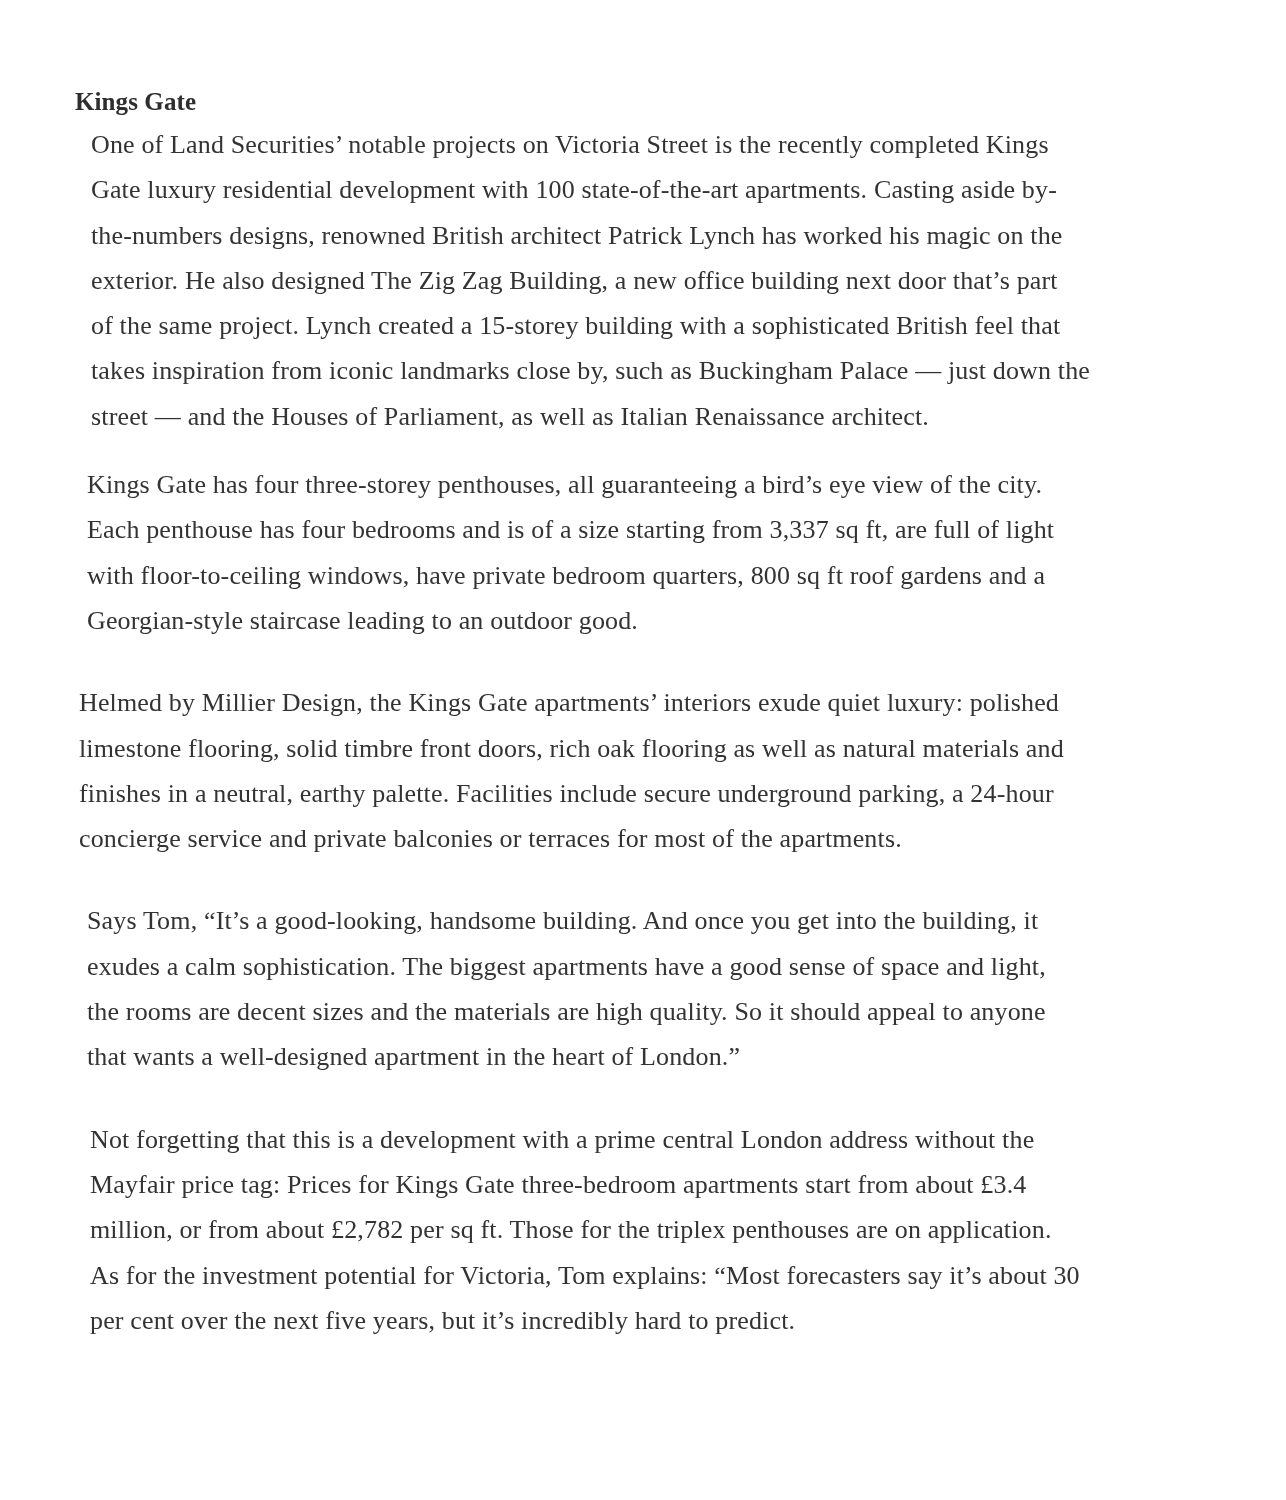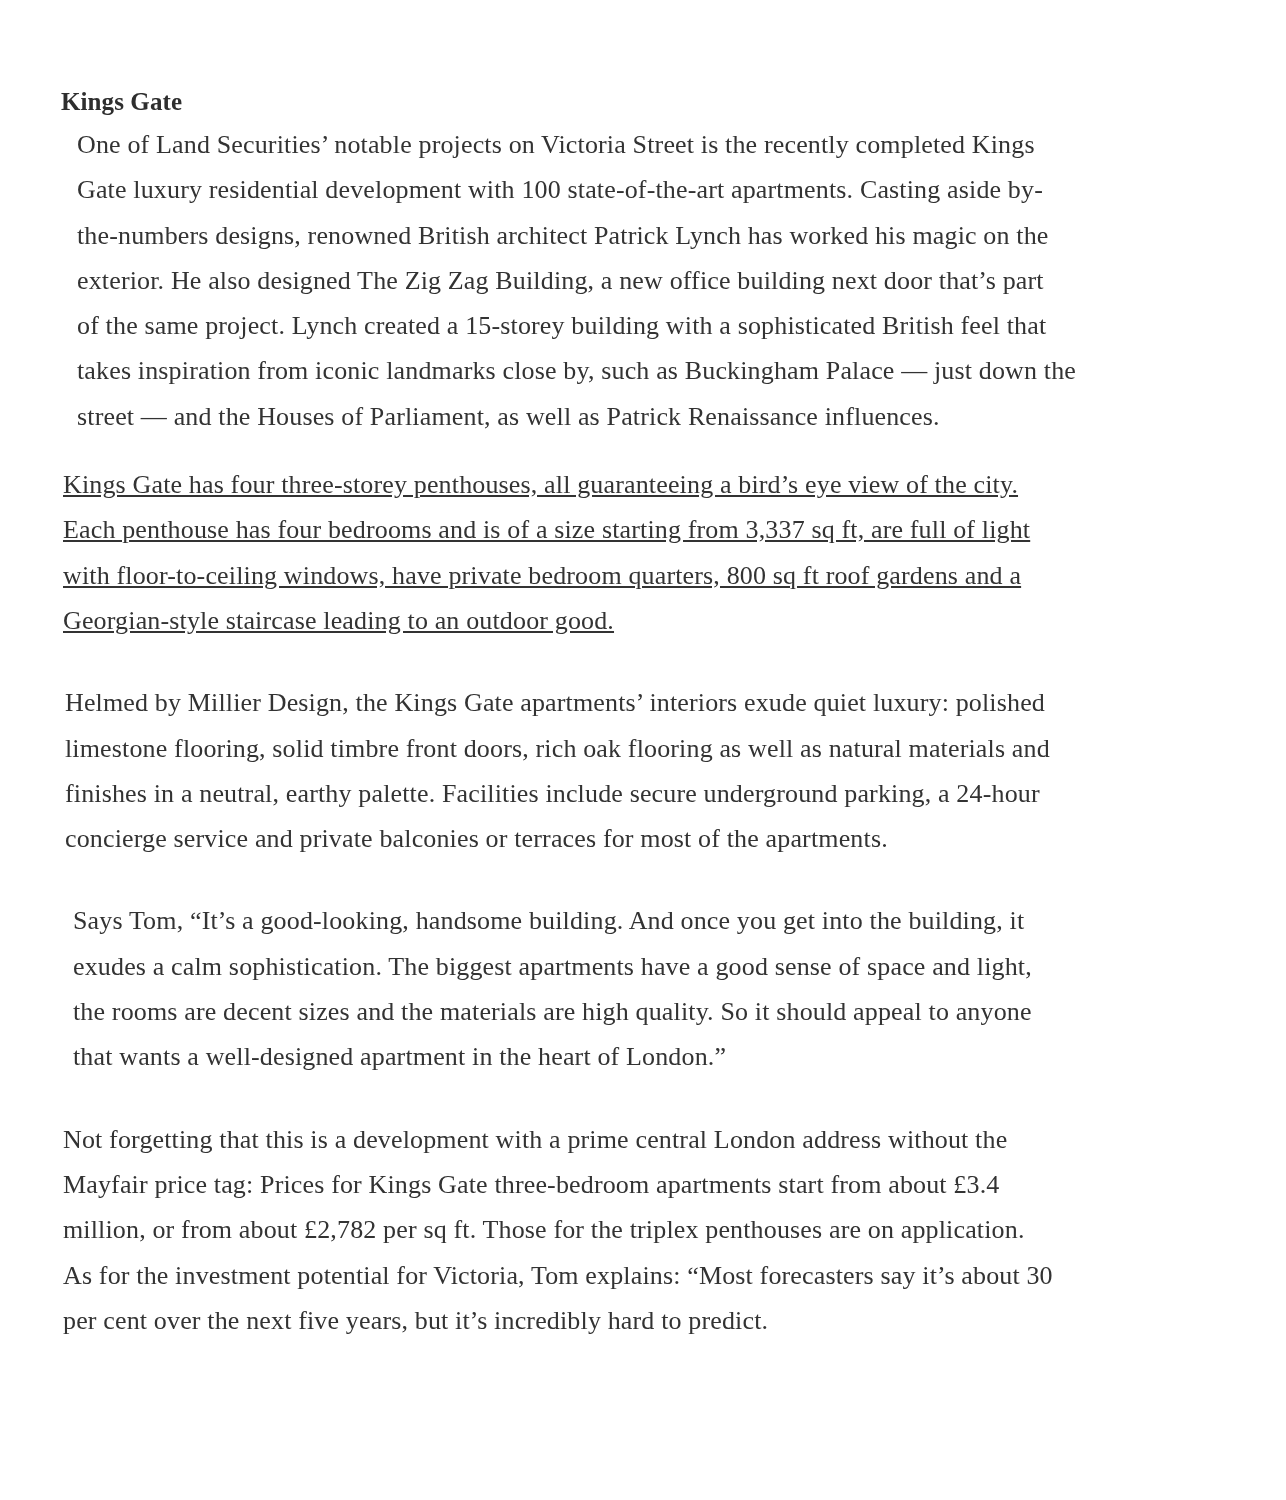--- a/index.html
+++ b/index.html
@@ -10,60 +10,60 @@
     body {
       width: 1286px;
       height: 1500px;
       position: relative;
       overflow: hidden;
       font-family: "Liberation Serif", "DejaVu Serif", serif;
       color: #333333;
     }
     .article {
       position: absolute;
-      left: 61px;
+      left: 75px;
       top: 82px;
       width: 1180px;
     }
     .heading {
       font-size: 25px;
       font-weight: bold;
       line-height: 40px;
       margin: 0;
       color: #2e2e2e;
       letter-spacing: 0.1px;
     }
     .para {
       font-size: 26px;
       line-height: 45.3px;
       margin: 0;
       white-space: nowrap;
       letter-spacing: 0.15px;
     }
     .para .line { display: block; }
     .p1 { margin-top: 0; margin-left: 16px; }
-    .p2 { margin-top: 23px; margin-left: 2px; text-decoration: underline; }
+    .p2 { margin-top: 23px; margin-left: 12px; }
     .p3 { margin-top: 37px; margin-left: 4px; }
     .p4 { margin-top: 37px; margin-left: 12px; }
-    .p5 { margin-top: 37px; margin-left: 2px; }
+    .p5 { margin-top: 37px; margin-left: 15px; }
   </style>
 </head>
 <body>
 
 <div class="article">
   <h2 class="heading">Kings Gate</h2>
 
   <p class="para p1">
     <span class="line">One of Land Securities’ notable projects on Victoria Street is the recently completed Kings</span>
     <span class="line">Gate luxury residential development with 100 state-of-the-art apartments. Casting aside by-</span>
     <span class="line">the-numbers designs, renowned British architect Patrick Lynch has worked his magic on the</span>
     <span class="line">exterior. He also designed The Zig Zag Building, a new office building next door that’s part</span>
     <span class="line">of the same project. Lynch created a 15-storey building with a sophisticated British feel that</span>
     <span class="line">takes inspiration from iconic landmarks close by, such as Buckingham Palace — just down the</span>
-    <span class="line">street — and the Houses of Parliament, as well as Patrick Renaissance influences.</span>
+    <span class="line">street — and the Houses of Parliament, as well as Italian Renaissance architect.</span>
   </p>
 
   <p class="para p2">
     <span class="line">Kings Gate has four three-storey penthouses, all guaranteeing a bird’s eye view of the city.</span>
     <span class="line">Each penthouse has four bedrooms and is of a size starting from 3,337 sq ft, are full of light</span>
     <span class="line">with floor-to-ceiling windows, have private bedroom quarters, 800 sq ft roof gardens and a</span>
     <span class="line">Georgian-style staircase leading to an outdoor good.</span>
   </p>
 
   <p class="para p3">

